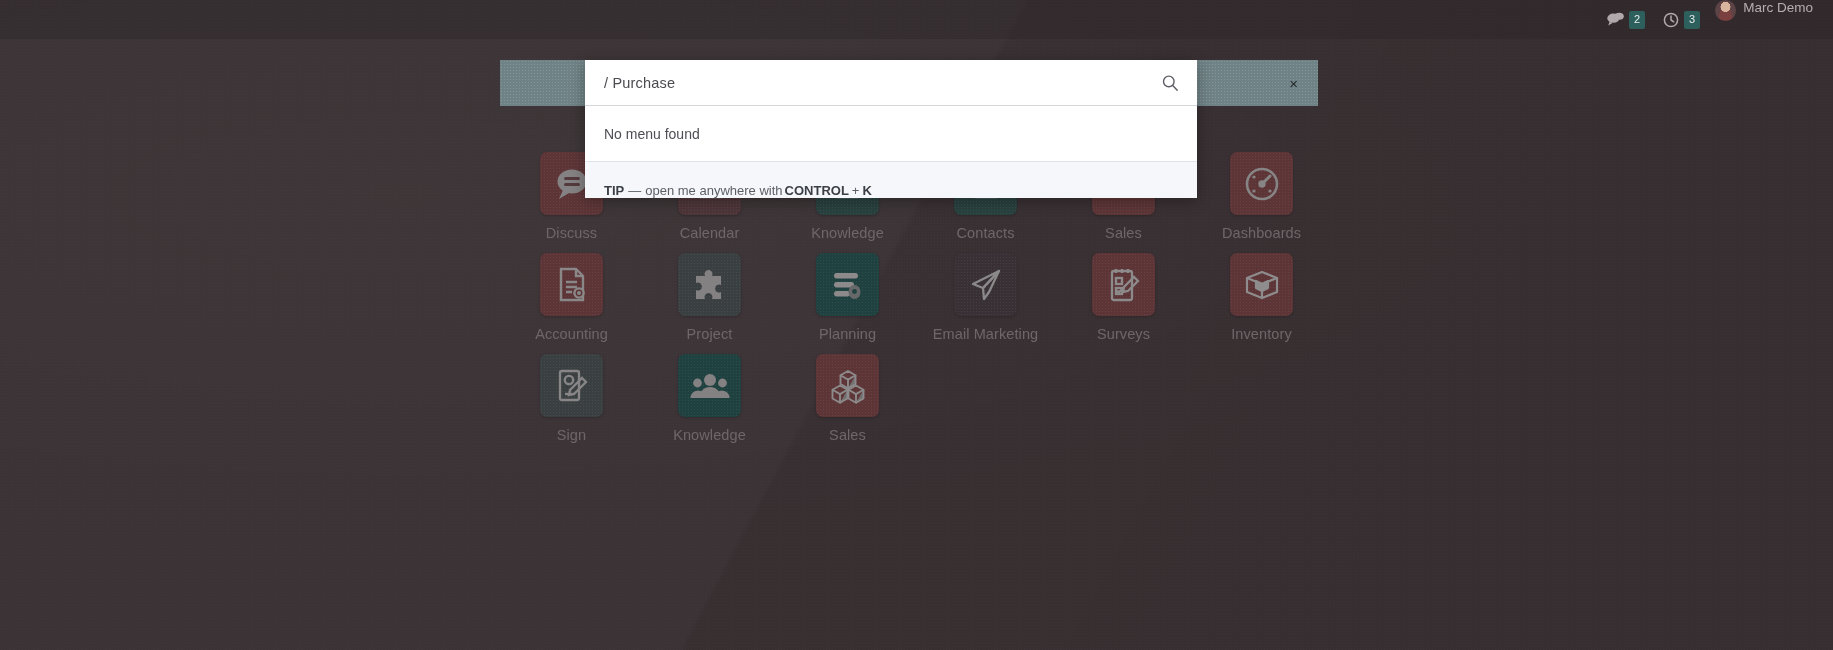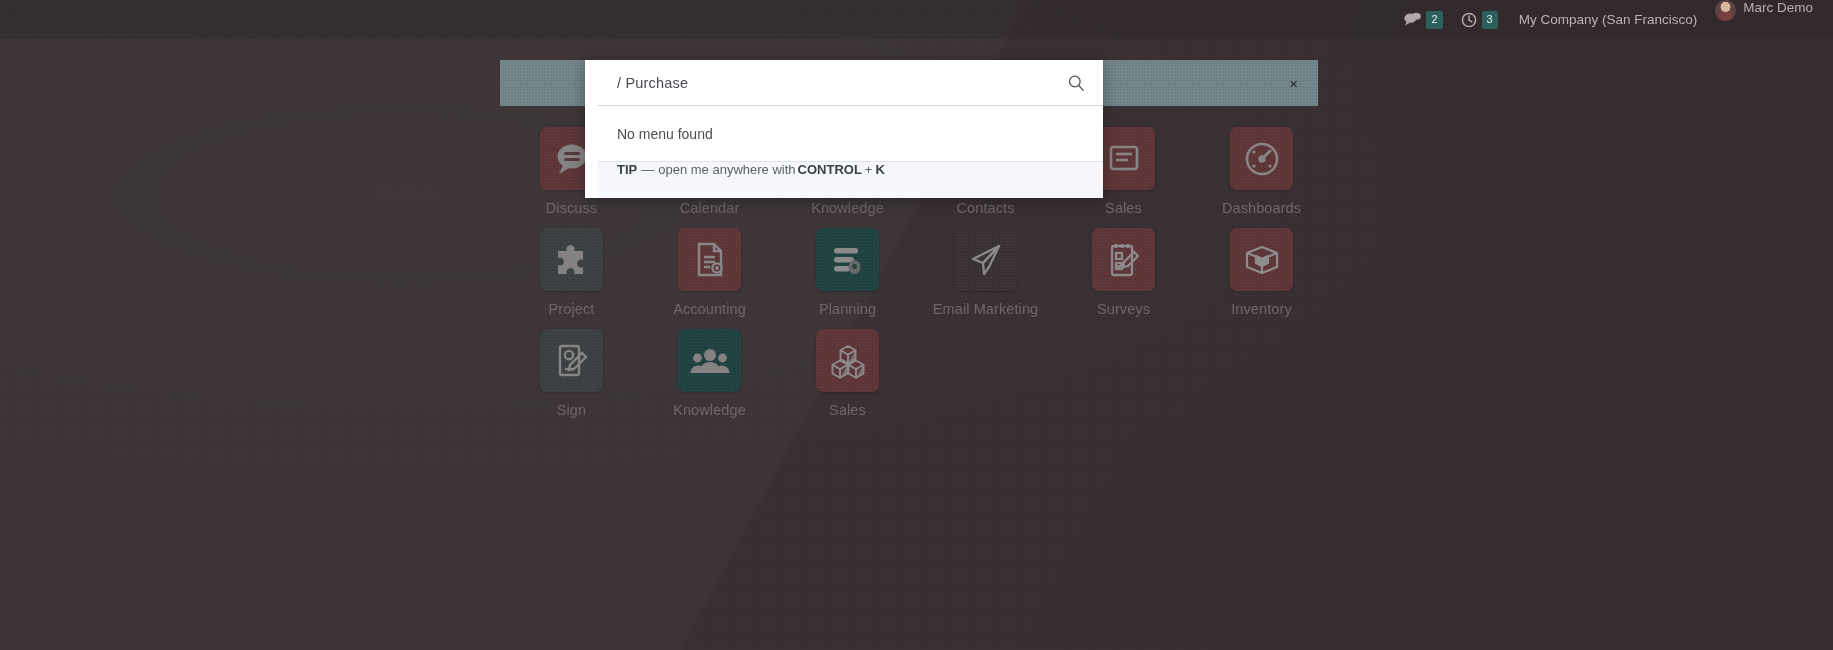--- a/index.html
+++ b/index.html
@@ -90,21 +90,21 @@
       radial-gradient(circle at 50% 33%, #d8b59c 0 28%, rgba(0,0,0,0) 29%),
       radial-gradient(ellipse at 50% 96%, #7a3f3f 0 46%, rgba(0,0,0,0) 47%),
       #5d4346;
     overflow: hidden;
     flex: none;
   }
 
   
   #app-grid {
     position: absolute;
-    top: 123px;
+    top: 148px;
     left: 0; right: 0;
     z-index: 10;
     display: flex;
     flex-direction: column;
     align-items: center;
     gap: 8px;
   }
   .app-row {
     display: flex;
     justify-content: flex-start;
@@ -172,24 +172,23 @@
     line-height: 1;
     background: none; border: none;
     cursor: pointer;
     font-family: "Liberation Sans", sans-serif;
     padding: 4px 6px;
   }
   #palette {
     position: absolute;
     top: 0;
     left: 85px;
-    width: 518px;
+    width: 612px;
     background: #ffffff;
     box-shadow: 0 3px 14px rgba(0,0,0,0.30);
-    padding-left: 13px;
   }
   #palette-search-row {
     display: flex;
     align-items: center;
     height: 46px;
     padding: 0 18px 0 19px;
     border-bottom: 1px solid #d4d7da;
   }
   #palette-search-input {
     flex: 1;
@@ -210,21 +209,21 @@
     border-bottom: 1px solid #dfe2e6;
   }
   #palette-empty-text {
     font-size: 14px;
     color: #4d4d55;
   }
   #palette-footer {
     background: #f6f7fa;
     height: 36px;
     display: flex;
-    align-items: flex-start;
+    align-items: flex-end;
     padding: 0 19px;
     font-size: 13px;
     color: #5b5f66;
   }
   #palette-footer b { color: #3b3f46; }
   .tip-dash { margin: 0 4px; }
 </style>
 </head>
 <body>
 
@@ -288,38 +287,38 @@
             <circle cx="11" cy="12" r="1.6" fill="#d3d3d3" stroke="none"></circle>
             <circle cx="27" cy="26" r="1.6" fill="#d3d3d3" stroke="none"></circle>
             <circle cx="11" cy="26" r="1.6" fill="#d3d3d3" stroke="none"></circle>
           </svg>
         </div>
         <div class="app-label">Dashboards</div>
       </div>
     </div>
     <div class="app-row">
       <div class="app-tile">
-        <div class="app-thumb" style="background: rgb(79, 94, 94);">
-          <svg width="38" height="38" viewBox="0 0 38 38" fill="#cdcdcd">
-            <path d="M5 10 h9 a4 4 0 1 1 7 0 h9 v9 a4 4 0 1 0 0 7 v7 H21 a4 4 0 1 0 -7 0 H5 V24 a4 4 0 1 0 0 -7 Z"></path>
-          </svg>
-        </div>
-        <div class="app-label">Project</div>
-      </div>
-      <div class="app-tile">
         <div class="app-thumb" style="background: rgb(138, 74, 76);">
           <svg width="36" height="40" viewBox="0 0 36 40" fill="none" stroke="#d8d8d8" stroke-width="2.4">
             <path d="M7 4 H22 L29 11 V35 H7 Z"></path>
             <path d="M22 4 V11 H29"></path>
             <path d="M12 17 H23 M12 22 H23 M12 27 H18"></path>
             <circle cx="25" cy="28" r="4.6" fill="#8a4a4c"></circle>
             <circle cx="25" cy="28" r="2" fill="#d8d8d8" stroke="none"></circle>
           </svg>
         </div>
         <div class="app-label">Accounting</div>
+      </div>
+      <div class="app-tile">
+        <div class="app-thumb" style="background: rgb(79, 94, 94);">
+          <svg width="38" height="38" viewBox="0 0 38 38" fill="#cdcdcd">
+            <path d="M5 10 h9 a4 4 0 1 1 7 0 h9 v9 a4 4 0 1 0 0 7 v7 H21 a4 4 0 1 0 -7 0 H5 V24 a4 4 0 1 0 0 -7 Z"></path>
+          </svg>
+        </div>
+        <div class="app-label">Project</div>
       </div>
       <div class="app-tile">
         <div class="app-thumb" style="background: rgb(31, 95, 91);">
           <svg width="38" height="36" viewBox="0 0 38 36" fill="#dcdcdc">
             <rect x="5" y="6" width="24" height="5.5" rx="2.7"></rect>
             <rect x="5" y="15" width="20" height="5.5" rx="2.7"></rect>
             <rect x="5" y="24" width="16" height="5.5" rx="2.7"></rect>
             <ellipse cx="25.5" cy="25" rx="6" ry="7" fill="#9aa3a3"></ellipse>
             <circle cx="25.5" cy="24.5" r="2.4" fill="#1f5f5b"></circle>
           </svg>
@@ -420,21 +419,20 @@
     </div>
     <div class="nav-item">
       <span class="nav-icon">
         <svg width="16" height="16" viewBox="0 0 16 16" fill="none" stroke="currentColor" stroke-width="1.5">
           <circle cx="8" cy="8" r="6.6"></circle>
           <path d="M8 4.1 V8 L10.8 9.8" stroke-linecap="round"></path>
         </svg>
       </span>
       <span class="nav-badge">3</span>
     </div>
-    <div id="company-name" class="nav-item">My Company (San Francisco)</div>
     <div id="user-menu" class="nav-item">
       <span id="avatar"></span>
       <span>Marc Demo</span>
     </div>
   </div>
 </div>
 
 <div id="palette-wrap">
 
   <div id="palette-header-bar">

